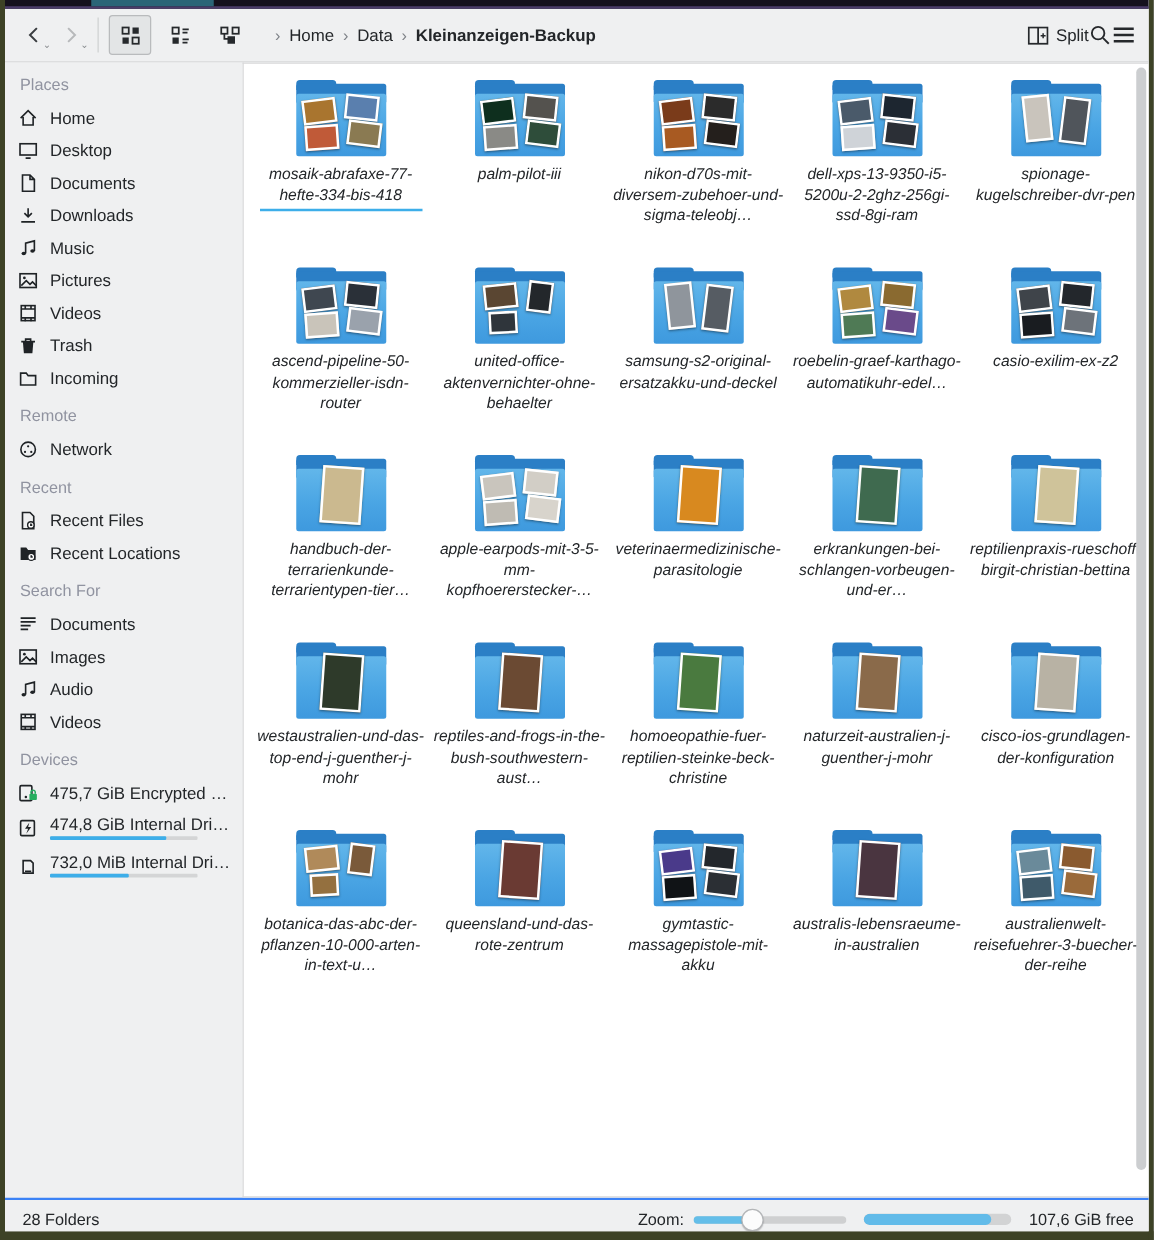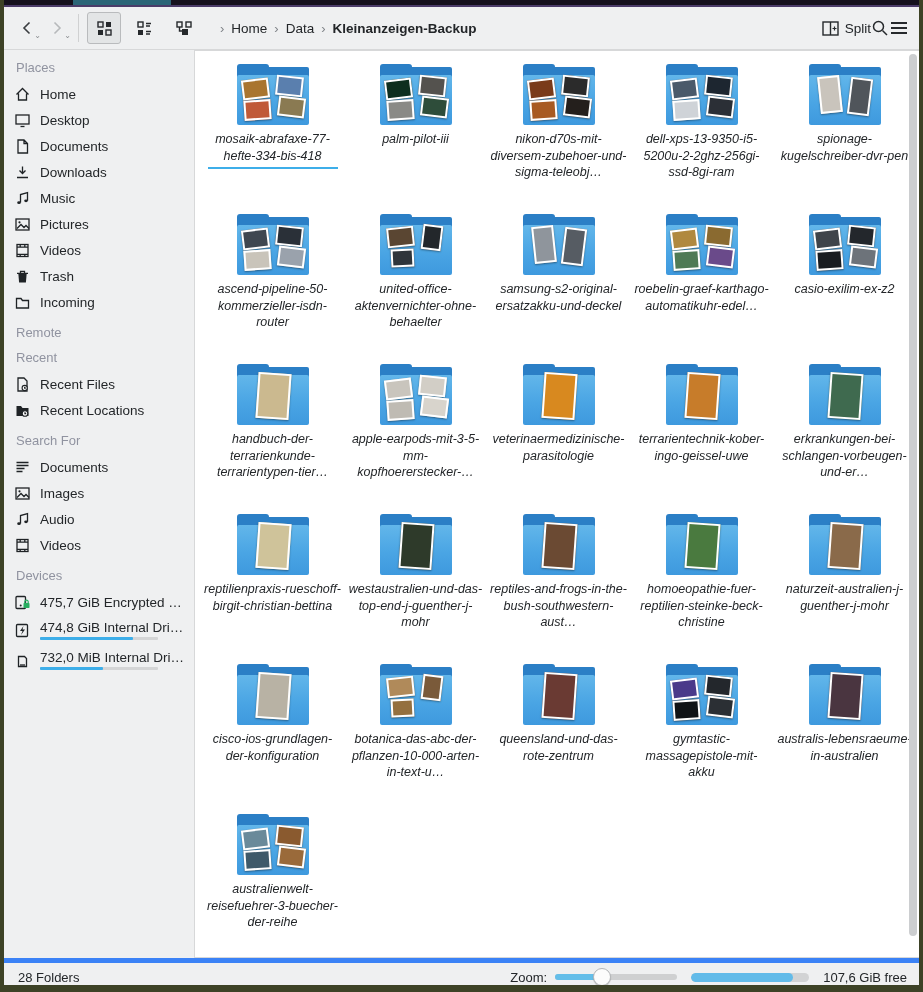--- a/index.html
+++ b/index.html
@@ -53,21 +53,21 @@
   .f-body { position:absolute; left:3px; right:3px; top:12px; bottom:2px; border-radius:2px;
             background:linear-gradient(180deg,#62b6ea 0%,#4aa5e4 55%,#3e99de 100%); }
   .thumb { position:absolute; border:2px solid #fff; box-shadow:0 1px 2px rgba(0,0,0,.4); }
   .f-label { margin-top:4px; width:138px; text-align:center; font-size:12.5px; line-height:1.32; color:#232629; overflow-wrap:break-word; }
   .cur-line { width:130px; height:2px; background:#3daee9; margin-top:3px; }
 
   .vscroll { position:absolute; top:3px; right:2px; bottom:3px; width:8px; }
   .vscroll .handle { width:8px; height:98%; background:#ccced0; border-radius:4px; }
 
   
-  .statusbar { height:33px; display:flex; align-items:center; background:#eff0f1; border-top:5px solid #3b82f6; padding:0 12px 0 14px; font-size:13px; }
+  .statusbar { height:33px; display:flex; align-items:center; background:#eff0f1; border-top:2px solid #3b82f6; padding:0 12px 0 14px; font-size:13px; }
   .sb-right { margin-left:auto; display:flex; align-items:center; gap:14px; }
   .zoom-wrap { display:flex; align-items:center; gap:8px; }
   .slider { position:relative; width:122px; height:18px; cursor:pointer; }
   .slider .track { position:absolute; top:6px; left:0; right:0; height:6px; border-radius:3px; background:#cfd0d1; }
   .slider .tfill { position:absolute; top:6px; left:0; height:6px; border-radius:3px; background:#64bee9; }
   .slider .knob { position:absolute; top:0; width:18px; height:18px; border-radius:50%; background:#fcfcfc; border:1px solid #b4b6b8; box-shadow:0 1px 1px rgba(0,0,0,.2); }
   .capacity { width:118px; height:9px; border-radius:4.5px; background:#d2d3d4; overflow:hidden; }
   .capacity .fill { height:100%; background:#62bbe9; border-radius:4.5px; }
 </style>
 </head>
@@ -242,20 +242,33 @@
           <span class="ic">
             <svg width="17" height="17" viewBox="0 0 17 17">
               <path d="M2.5 4.5 h4.5 l1.5 2 h6 V14 H2.5 z" fill="none" stroke="currentColor" stroke-width="1.3"></path>
             </svg>
           </span>
           <span class="dev-wrap">
             <span class="lbl">Incoming</span>
           </span>
         </div>
         <div class="side-title">Remote</div>
+        <div class="side-item">
+          <span class="ic">
+            <svg width="17" height="17" viewBox="0 0 17 17">
+              <circle cx="8.5" cy="8.5" r="5.8" fill="none" stroke="currentColor" stroke-width="1.3"></circle>
+              <circle cx="8.5" cy="6" r="0.9" fill="currentColor"></circle>
+              <circle cx="6" cy="10.5" r="0.9" fill="currentColor"></circle>
+              <circle cx="11" cy="10.5" r="0.9" fill="currentColor"></circle>
+            </svg>
+          </span>
+          <span class="dev-wrap">
+            <span class="lbl">Network</span>
+          </span>
+        </div>
         <div class="side-title">Recent</div>
         <div class="side-item">
           <span class="ic">
             <svg width="17" height="17" viewBox="0 0 17 17">
               <path d="M4 2 h6 l3 3 v10 H4 z" fill="none" stroke="currentColor" stroke-width="1.3"></path>
               <circle cx="10.7" cy="12" r="2.6" fill="#fff" stroke="currentColor" stroke-width="1.1"></circle>
               <path d="M10.7 10.8 v1.3 h1.1" fill="none" stroke="currentColor" stroke-width="1.3"></path>
             </svg>
           </span>
           <span class="dev-wrap">
@@ -504,29 +517,20 @@
             <div class="f-label">apple-earpods-mit-3-5-mm-kopfhoererstecker-…</div>
           </div>
           <div class="cell">
             <div class="folder-ic">
               <div class="f-flap"></div>
               <div class="f-back"></div>
               <div class="f-body"></div>
               <div class="thumb" style="left: 23px; top: 10px; width: 33px; height: 46px; transform: rotate(4deg); background: rgb(216, 137, 31);"></div>
             </div>
             <div class="f-label">veterinaermedizinische-parasitologie</div>
-          </div>
-          <div class="cell">
-            <div class="folder-ic">
-              <div class="f-flap"></div>
-              <div class="f-back"></div>
-              <div class="f-body"></div>
-              <div class="thumb" style="left: 23px; top: 10px; width: 33px; height: 46px; transform: rotate(4deg); background: rgb(199, 124, 42);"></div>
-            </div>
-            <div class="f-label">terrarientechnik-kober-ingo-geissel-uwe</div>
           </div>
           <div class="cell">
             <div class="folder-ic">
               <div class="f-flap"></div>
               <div class="f-back"></div>
               <div class="f-body"></div>
               <div class="thumb" style="left: 23px; top: 10px; width: 33px; height: 46px; transform: rotate(4deg); background: rgb(63, 106, 79);"></div>
             </div>
             <div class="f-label">erkrankungen-bei-schlangen-vorbeugen-und-er…</div>
           </div>

